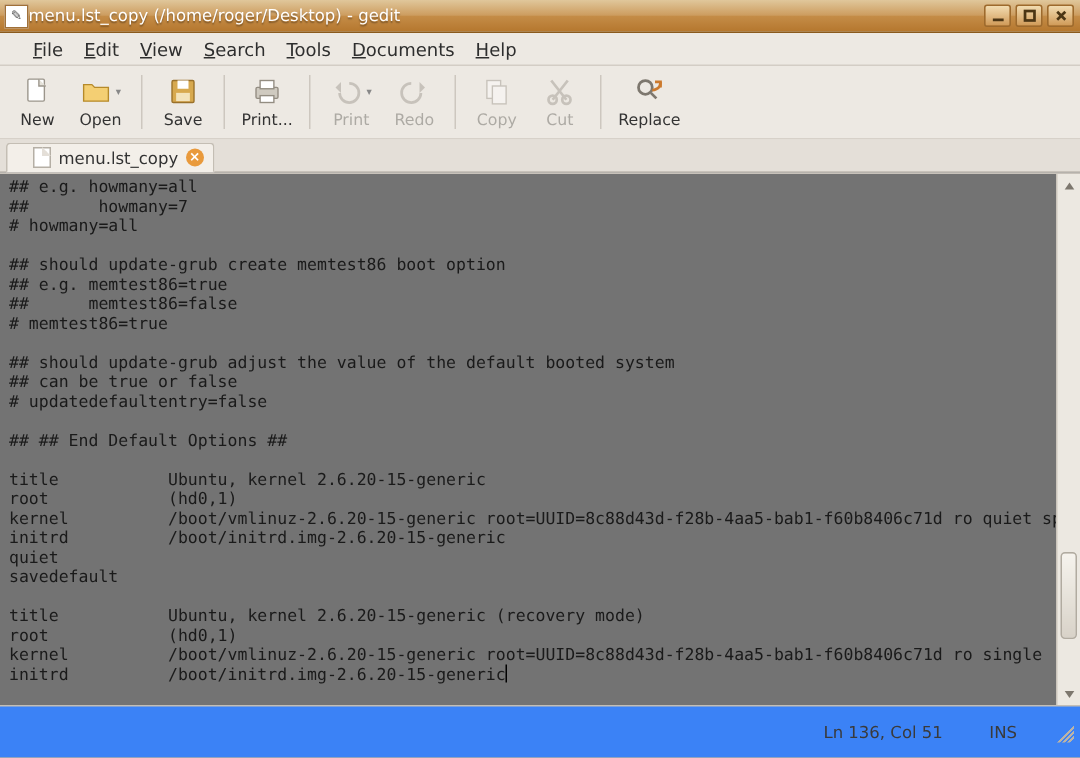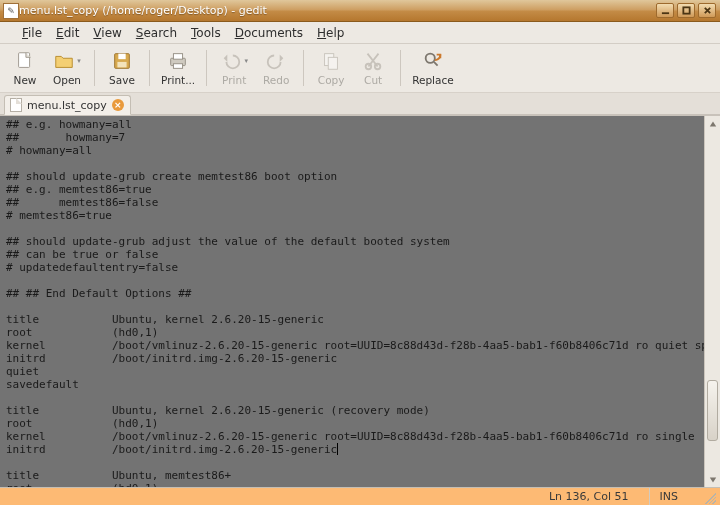--- a/index.html
+++ b/index.html
@@ -86,21 +86,21 @@
     display: flex; align-items: flex-end;
     padding-left: 4px;
   }
   .doc-tab {
     height: 20px;
     display: flex; align-items: center; gap: 5px;
     background: #f3efe9;
     border: 1px solid #c4beb4;
     border-bottom: 1px solid #f3efe9;
     border-radius: 3px 3px 0 0;
-    padding: 0 6px 0 5px;
+    padding: 0 6px 0 17px;
     font-size: 11px; color: #333;
     position: relative; top: 1px;
   }
   .doc-tab .file-icon {
     width: 12px; height: 14px; background:#fff;
     border:1px solid #b5afa5; position:relative;
   }
   .doc-tab .file-icon::after {
     content:""; position:absolute; right:-1px; top:-1px;
     border:3px solid transparent; border-left-color:#e4dfd8; border-bottom-color:#e4dfd8;
@@ -131,24 +131,24 @@
   .vscroll .arrow svg{ width:8px; height:8px; fill:#7d776e; }
   .vscroll .track { position:absolute; top:15px; bottom:15px; left:0; right:0; }
   .vscroll .thumb {
     position:absolute; left:2px; right:2px; top:73%; height:18%;
     background: linear-gradient(#f6f3ed,#d8d2c8);
     border:1px solid #b1aba0; border-radius:3px;
   }
   
   .statusbar {
     height: 18px;
-    background:#fdba74;
+    background:#3b82f6;
     border-top:1px solid #c4beb4;
     display:flex; align-items:center; justify-content:flex-end;
-    padding: 0 4px; gap:10px;
+    padding: 17px 4px; gap:10px;
     font-size: 11px; color:#3a3a3a;
   }
   .statusbar .cell {
     padding: 0 10px;
     border-left:1px solid #d0cbc2;
     height:100%; display:flex; align-items:center;
   }
   .statusbar .cell:first-child{ border-left:none; }
   .statusbar .grip {
     width:14px; height:14px;

